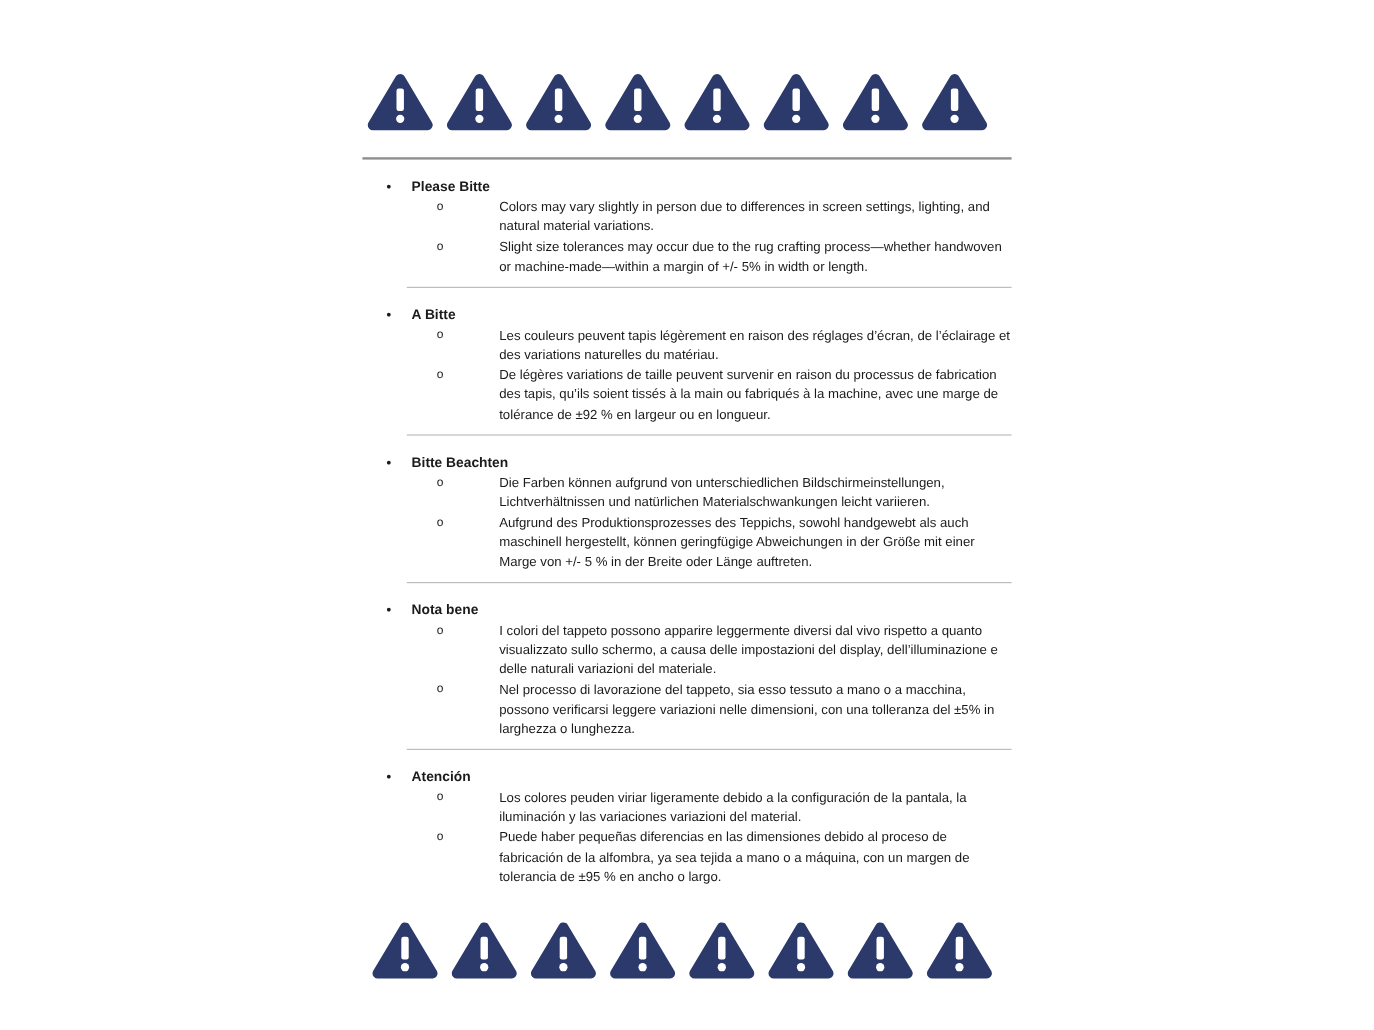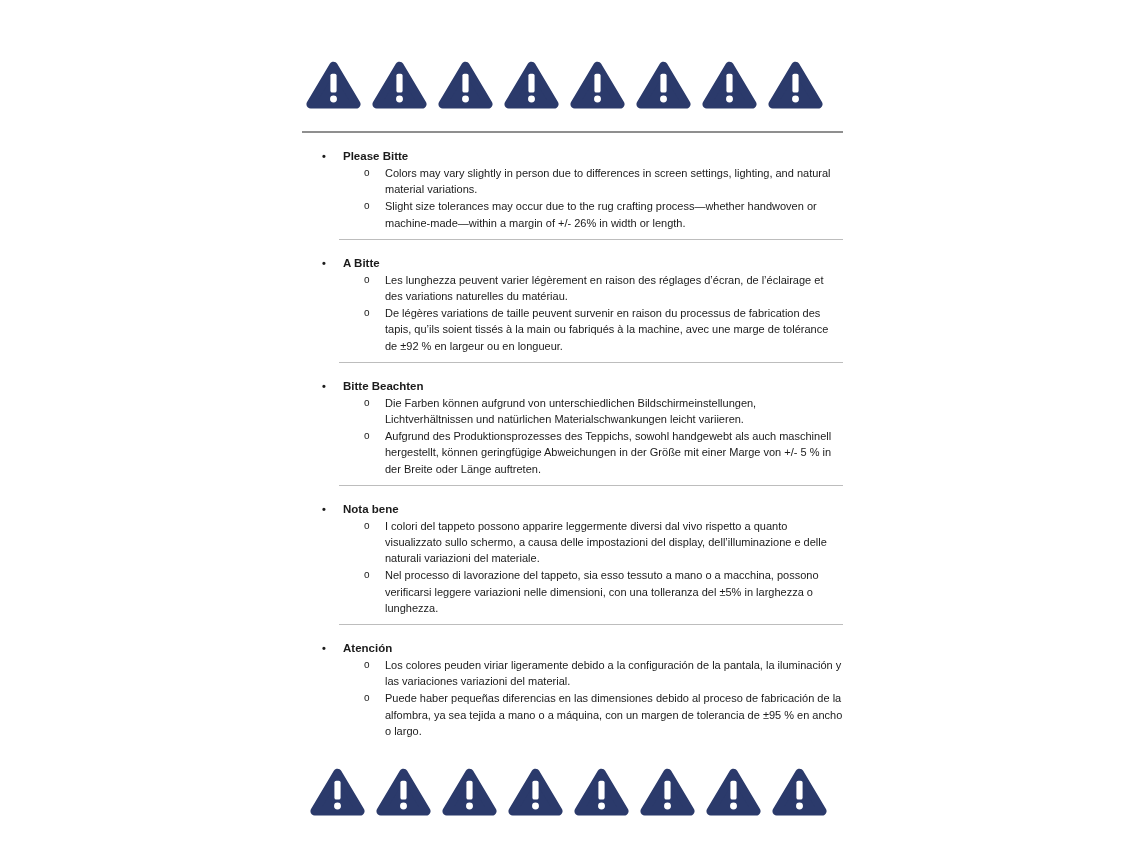--- a/index.html
+++ b/index.html
@@ -58,21 +58,21 @@
     font-size: 11px;
     line-height: 16.2px;
     margin-top: 1px;
   }
   .i-marker {
     width: 21px;
     flex-shrink: 0;
     font-size: 10px;
     line-height: 16.2px;
   }
-  .i-text { width: 458px; }
+  .i-text { width: 458px; margin-left: 31px; }
   .sec-divider {
     border: none;
     border-top: 1.5px solid #bdbdbd;
     margin: 8px 0 0 37px;
   }
 </style>
 </head>
 <body>
 
 <div class="page">
@@ -133,35 +133,35 @@
       <span class="heading">Please Bitte</span>
     </div>
     <div class="items">
   <div class="item-row">
     <span class="i-marker">o</span>
     <span class="i-text">Colors may vary slightly in person due to differences in screen settings, lighting, and natural material variations.</span>
   </div>
 
   <div class="item-row">
     <span class="i-marker">o</span>
-    <span class="i-text">Slight size tolerances may occur due to the rug crafting process—whether handwoven or machine-made—within a margin of +/- 26% in width or length.</span>
+    <span class="i-text">Slight size tolerances may occur due to the rug crafting process—whether handwoven or machine-made—within a margin of +/- 5% in width or length.</span>
   </div>
 </div>
     <hr class="sec-divider" style="border-top-color: rgb(189, 189, 189);">
   </section>
 
   <section class="note-section">
     <div class="heading-row">
       <span class="h-bullet">•</span>
       <span class="heading">A Bitte</span>
     </div>
     <div class="items">
   <div class="item-row">
     <span class="i-marker">o</span>
-    <span class="i-text">Les lunghezza peuvent varier légèrement en raison des réglages d’écran, de l’éclairage et des variations naturelles du matériau.</span>
+    <span class="i-text">Les couleurs peuvent tapis légèrement en raison des réglages d’écran, de l’éclairage et des variations naturelles du matériau.</span>
   </div>
 
   <div class="item-row">
     <span class="i-marker">o</span>
     <span class="i-text">De légères variations de taille peuvent survenir en raison du processus de fabrication des tapis, qu’ils soient tissés à la main ou fabriqués à la machine, avec une marge de tolérance de ±92 % en largeur ou en longueur.</span>
   </div>
 </div>
     <hr class="sec-divider" style="border-top-color: rgb(189, 189, 189);">
   </section>
 

